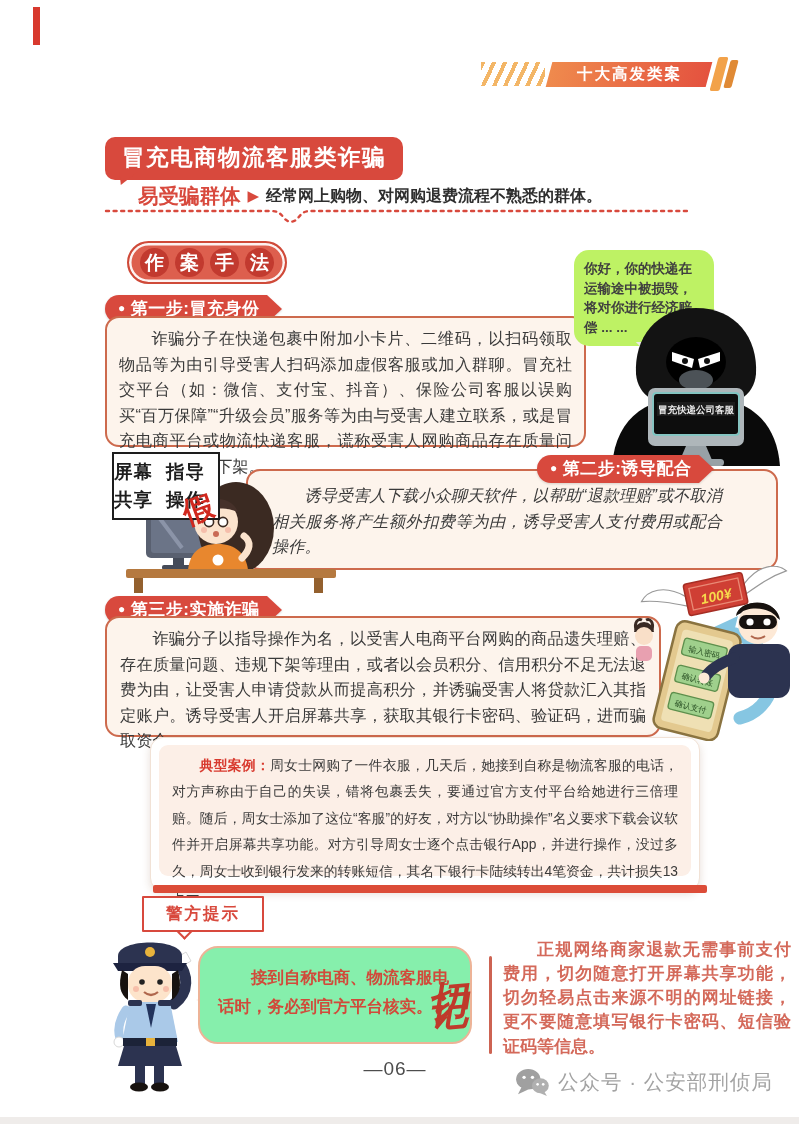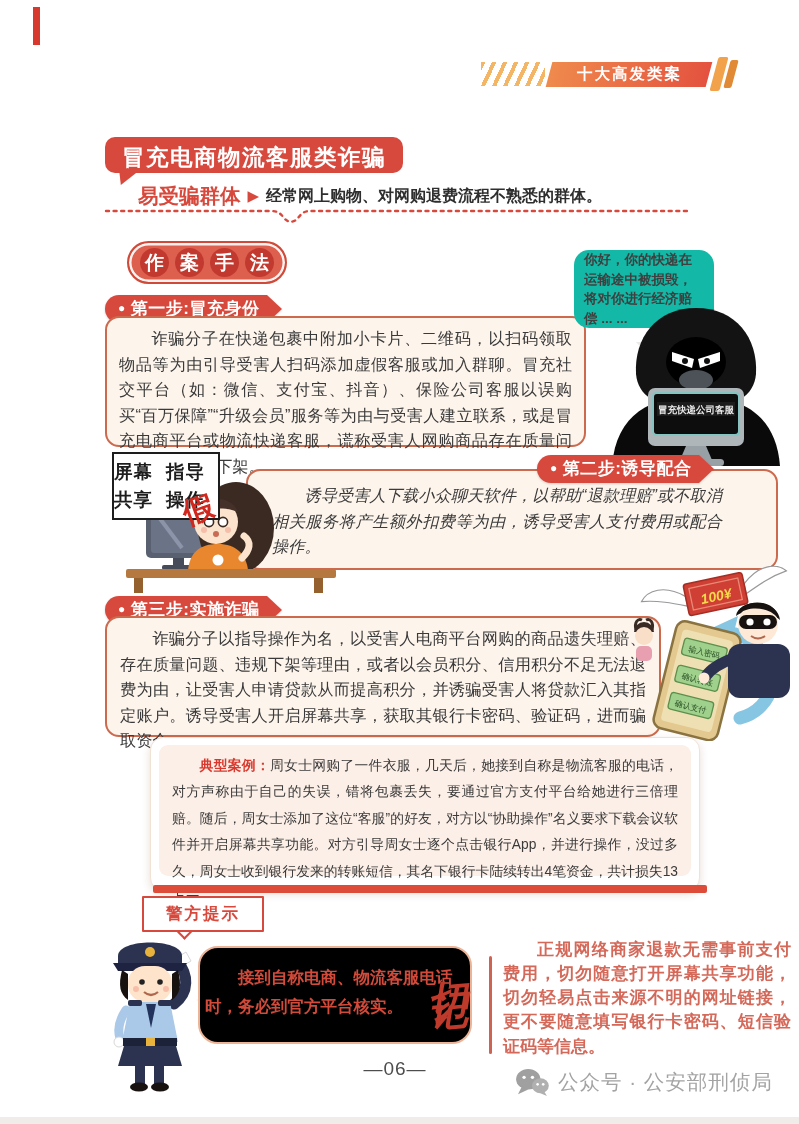--- a/index.html
+++ b/index.html
@@ -15,21 +15,21 @@
   #banner-hatch{width:64px;height:24px;margin-right:4px;
     background:repeating-linear-gradient(115deg,#f3b667 0 4px,rgba(255,255,255,0) 4px 10px);}
   #banner-bar{width:160px;height:25px;background:linear-gradient(90deg,#ef8a4d,#e4523f);
     transform:skewX(-15deg);display:flex;align-items:center;justify-content:center;}
   #banner-bar span{transform:skewX(15deg);color:#fff;font-weight:bold;font-size:15.5px;letter-spacing:2px;}
   .fold1{width:10px;height:34px;background:#f2a24a;transform:skewX(-15deg);margin-left:5px;border-radius:2px;}
   .fold2{width:8px;height:28px;background:#e08a35;transform:skewX(-15deg);margin-left:3px;border-radius:2px;}
 
   
   #title-bubble{left:105px;top:137px;background:#d8493d;color:#fff;font-weight:bold;
-    font-size:22.5px;letter-spacing:1.5px;padding:5px 17px 0;border-radius:10px;}
+    font-size:22.5px;letter-spacing:1.5px;padding:5px 17px 7px;border-radius:10px;}
   #title-tail{left:113px;top:172px;width:0;height:0;border:9px solid transparent;
     border-top:13px solid #d8493d;transform:skewX(-30deg);}
   #subtitle{left:138px;top:182px;display:flex;align-items:center;gap:7px;}
   #subtitle .aud-label{color:#d8493d;font-weight:bold;font-size:20.5px;}
   #subtitle .aud-arrow{color:#d8493d;font-size:15px;}
   #subtitle .aud-text{color:#2e2e2e;font-weight:bold;font-size:16px;}
   #dotted-line{left:103px;top:206px;}
 
   
   #method-pill{left:127px;top:241px;background:#dd5f4e;border:2.5px solid #cf4a39;border-radius:22px;
@@ -53,22 +53,22 @@
   .step-box{background:#fdf4ec;border:2px solid #cd6a4d;border-radius:14px;box-sizing:border-box;}
   #box-1{left:105px;top:316px;width:481px;height:131px;}
   #box-2{left:246px;top:469px;width:532px;height:101px;font-style:italic;}
   #box-3{left:105px;top:616px;width:556px;height:121px;}
   .step-text{color:#3a3a3a;font-size:16.2px;line-height:1.58;text-align:justify;text-indent:2em;}
   #box-1 .step-text{padding:8px 12px;}
   #box-2 .step-text{padding:12px 10px 0 24px;width:450px;}
   #box-3 .step-text{padding:8px 13px;}
 
   
-  #scammer-speech{left:574px;top:250px;width:140px;background:#14b8a6;border-radius:15px;
-    padding:0 10px;font-size:13.5px;font-weight:bold;color:#3f3f3f;line-height:1.45;box-sizing:border-box;}
+  #scammer-speech{left:574px;top:250px;width:140px;background:#bef264;border-radius:15px;
+    padding:9px 10px;font-size:13.5px;font-weight:bold;color:#3f3f3f;line-height:1.45;box-sizing:border-box;}
   #scammer-speech-tail{left:640px;top:342px;width:0;height:0;border:9px solid transparent;
     border-top:14px solid #eceae8;transform:skewX(20deg);}
   #scammer-svg{left:596px;top:296px;}
 
   
   #ss-box{left:112px;top:452px;width:104px;height:64px;background:#fff;border:2.5px solid #1d1d1d;
     display:flex;flex-direction:row;align-items:center;justify-content:center;z-index:3;}
   #ss-box span{font-size:18.5px;font-weight:bold;color:#1d1d1d;line-height:1.5;letter-spacing:1px;}
   #fake-stamp{left:183px;top:489px;font-size:31px;font-weight:bold;color:#d0281e;
     font-family:"DejaVu Serif",serif;transform:rotate(-20deg);z-index:4;}
@@ -84,22 +84,22 @@
   #case-inner .case-label{color:#d8392e;font-weight:bold;}
   #case-bar{position:absolute;left:2px;bottom:-3px;width:calc(100% + 6px);height:8px;background:#dc4c38;border-radius:2px;}
 
   
   #police-label{left:142px;top:896px;width:118px;height:32px;background:#fff;border:2px solid #d8493d;
     border-radius:1px;display:flex;align-items:center;justify-content:center;z-index:3;}
   #police-label span{color:#d8493d;font-weight:bold;font-size:16.5px;letter-spacing:2px;}
   #police-label-tail{left:178px;top:924px;width:11px;height:11px;background:#fff;
     border-right:2px solid #d8493d;border-bottom:2px solid #d8493d;transform:rotate(45deg);z-index:2;}
   #police-svg{left:90px;top:930px;}
-  #police-bubble{left:198px;top:946px;width:274px;height:98px;background:#000000;border:2px solid #edb397;
-    border-radius:20px;box-sizing:border-box;padding:15px 5px 0;}
+  #police-bubble{left:198px;top:946px;width:274px;height:98px;background:#86efac;border:2px solid #edb397;
+    border-radius:20px;box-sizing:border-box;padding:15px 18px 0;}
   #police-bubble p{margin:0;color:#d14a3a;font-weight:bold;font-size:16.5px;line-height:1.75;text-indent:2em;}
   #police-bubble-tail{left:186px;top:990px;width:0;height:0;border:10px solid transparent;
     border-right:16px solid #fdf3ec;}
   #remember{left:424px;top:948px;writing-mode:vertical-rl;font-family:"DejaVu Serif",serif;
     font-style:italic;font-weight:bold;font-size:40px;color:#bf3a2b;letter-spacing:10px;
     transform:rotate(-5deg);line-height:1;}
   #divider{left:489px;top:956px;width:3px;height:98px;background:#cd6352;border-radius:2px;}
   #advice{left:503px;top:938px;width:288px;}
   #advice p{margin:0;color:#d4695a;font-weight:bold;font-size:17px;line-height:1.42;
     text-align:justify;text-indent:2em;}

